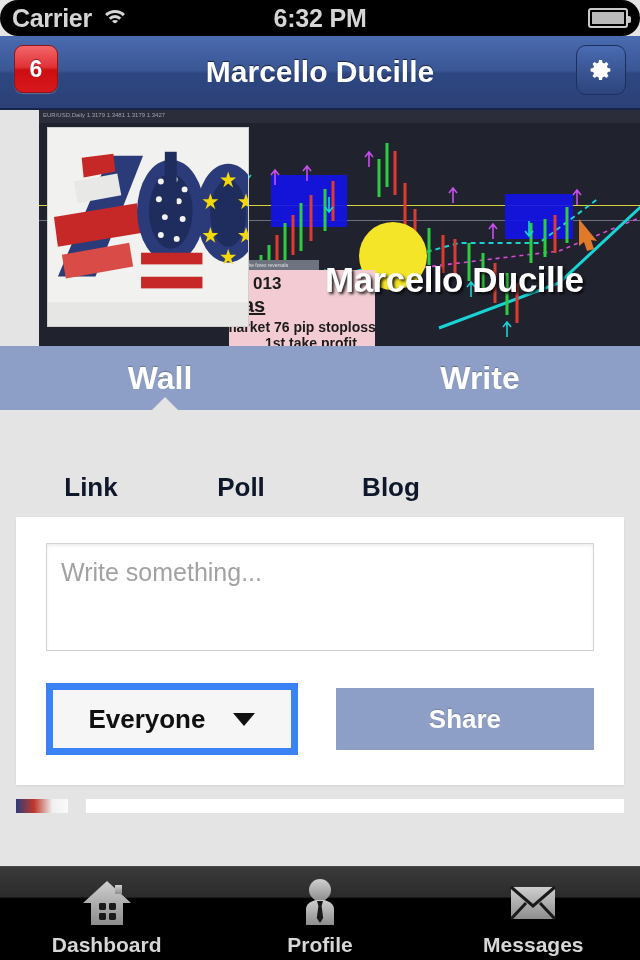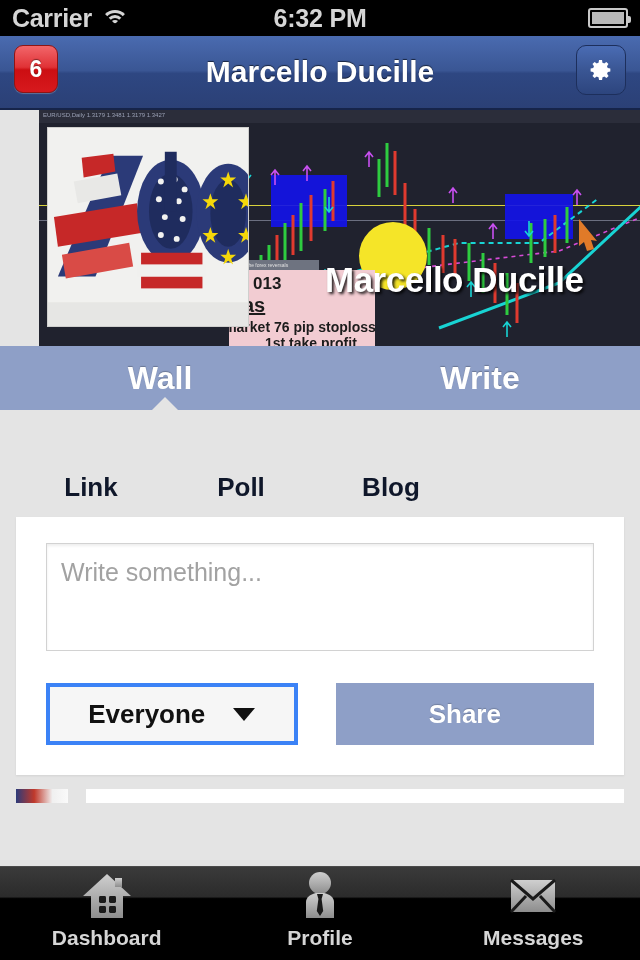--- a/index.html
+++ b/index.html
@@ -7,21 +7,21 @@
     width: 640px; height: 960px;
     font-family: "Liberation Sans", sans-serif;
     background: #000;
     overflow: hidden;
   }
   .phone { position: relative; width: 640px; height: 960px; background: #e4e4e4; }
 
   
   .statusbar {
     height: 36px; background: #000; color: #d3d3d3;
-    display: flex; align-items: center; position: relative;
+    display: flex; align-items: center; position: relative; border-radius: 18px;
   }
   .sb-left { display: flex; align-items: center; gap: 9px; padding-left: 12px; }
   .sb-carrier { font-size: 25px; font-weight: bold; letter-spacing: -0.3px; color: #d5d5d5; }
   .wifi { width: 28px; height: 20px; position: relative; }
   .wifi i { position: absolute; left: 50%; transform: translateX(-50%); border: 3px solid #d5d5d5;
             border-bottom-color: transparent; border-left-color: transparent; border-right-color: transparent;
             border-radius: 50%; }
   .wifi i.a { width: 28px; height: 28px; top: 2px; }
   .wifi i.b { width: 18px; height: 18px; top: 7px; }
   .wifi i.c { width: 8px; height: 8px; top: 12px; }
@@ -127,21 +127,21 @@
           box-shadow: 0 1px 2px rgba(0,0,0,.08); }
   .composer {
     width: 100%; height: 108px; border: 1px solid #d2d2d2; background: #fff;
     box-shadow: inset 0 2px 3px rgba(0,0,0,.07);
     font-size: 25px; color: #9b9b9b; padding: 14px 14px;
     font-family: "Liberation Sans", sans-serif; resize: none; outline: none;
   }
   .composer::placeholder { color: #a2a2a2; }
   .row { display: flex; align-items: center; margin-top: 28px; gap: 38px; }
   .privacy {
-    width: 272px; height: 62px; background: #f6f6f6; border: 4px solid #3b82f6;
+    width: 272px; height: 72px; background: #f6f6f6; border: 7px solid #3b82f6;
     display: flex; align-items: center; justify-content: center; gap: 28px;
     font-size: 26px; font-weight: bold; color: #111;
   }
   .caret { width: 0; height: 0; border-left: 11px solid transparent;
            border-right: 11px solid transparent; border-top: 13px solid #111; }
   .share-btn {
     width: 280px; height: 62px; background: #8e9fc7; border: none; color: #fff;
     font-size: 26px; font-weight: bold; font-family: "Liberation Sans", sans-serif;
     text-shadow: 0 -1px 1px rgba(0,0,0,.2);
   }
@@ -150,21 +150,21 @@
                      background: linear-gradient(90deg,#2c3b7a 0%,#c0392b 35%,#f0f0f0 70%,#fafafa 100%); }
   .nextpost .line { flex: 1; height: 14px; background: #fff; }
 
   
   .tabbar {
     position: absolute; left: 0; bottom: 0; width: 640px; height: 94px;
     background: linear-gradient(to bottom,#3a3a3a 0%,#2b2b2b 32%,#000 34%,#000 100%);
     border-top: 1px solid #4a4a4a; display: flex;
   }
   .tabitem { flex: 1; display: flex; flex-direction: column; align-items: center;
-             justify-content: flex-start; padding-top: 3px; gap: 4px; }
+             justify-content: flex-start; padding-top: 10px; gap: 4px; }
   .tabitem svg { width: 52px; height: 52px; }
   .tablabel { font-size: 21px; font-weight: bold; color: #d6d6d6; }
 </style>
 </head>
 <body>
 
 <div class="phone">
 
   <div class="statusbar">
     <div class="sb-left">

